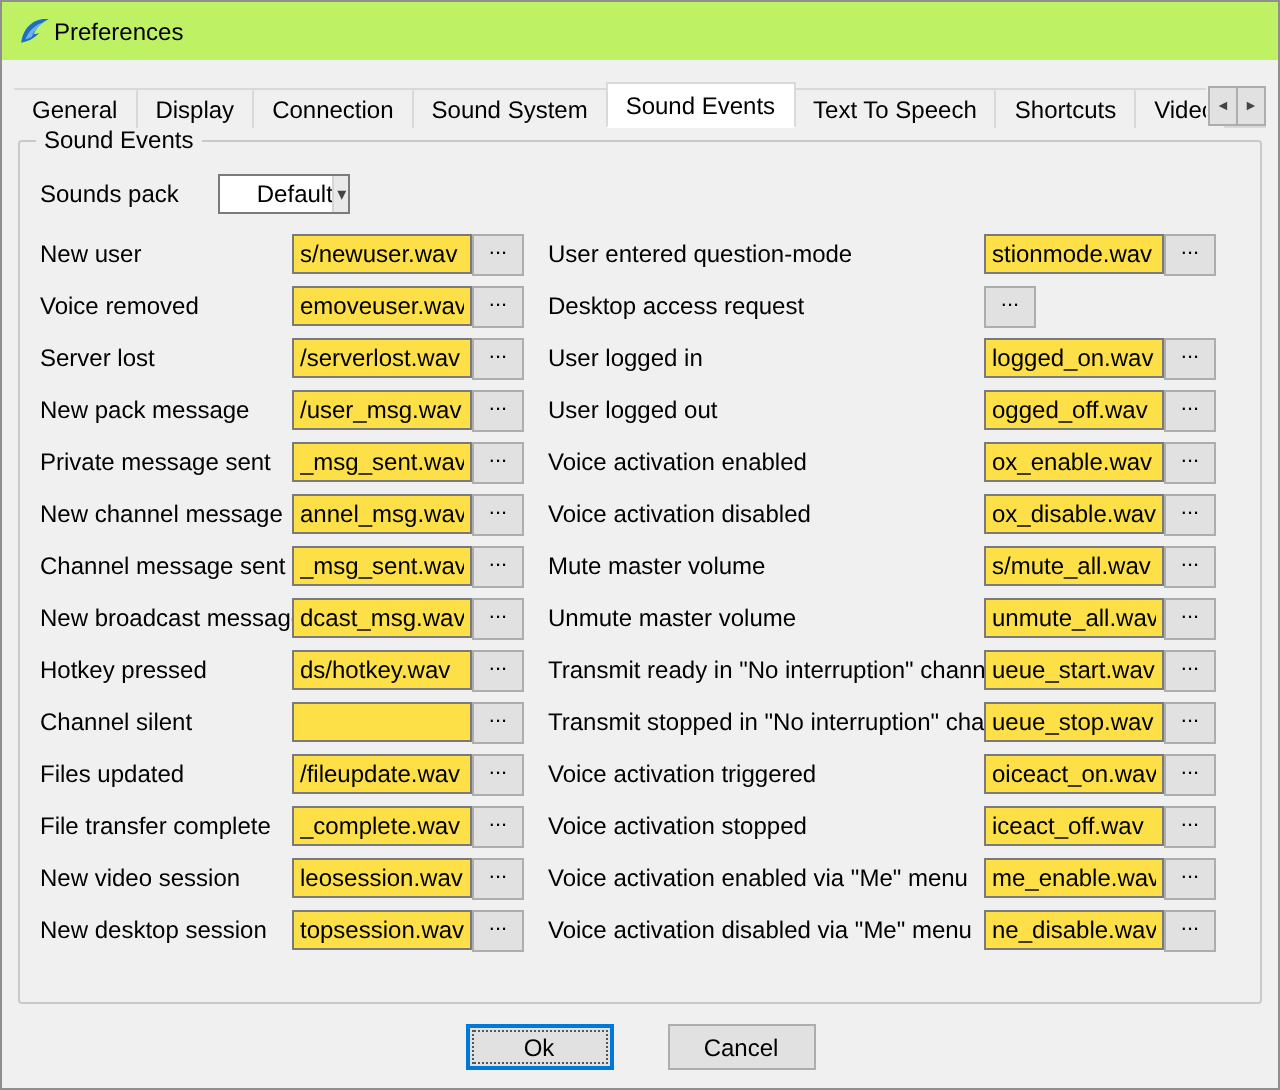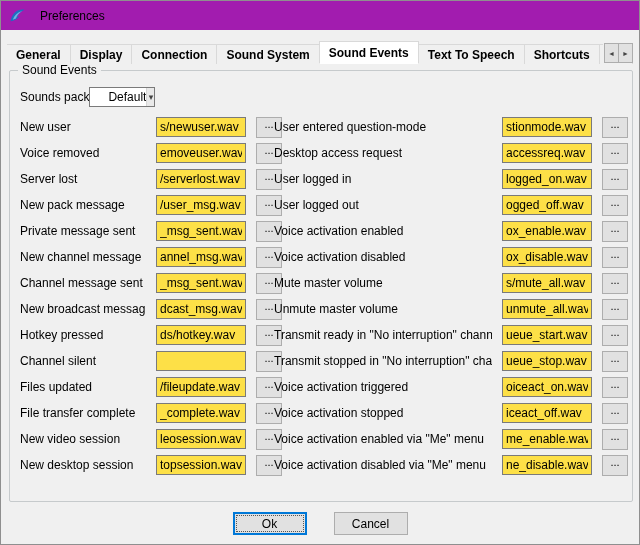--- a/index.html
+++ b/index.html
@@ -10,39 +10,39 @@
     background:#f0f0f0;
     overflow:hidden;
   }
   .window{
     position:relative;width:640px;height:545px;
     box-sizing:border-box;border:1px solid #8f8f8f;
     background:#f0f0f0;
   }
   
   .titlebar{
-    height:29px;background:#a21caf;
-    display:flex;align-items:center;gap:14px;
+    height:29px;background:#bef264;
+    display:flex;align-items:center;gap:1px;
     padding-left:8px;box-sizing:border-box;
   }
   .app-icon{width:17px;height:17px;flex:0 0 auto;}
   .title-text{font-size:12px;}
   
   .tabbar{
     position:relative;margin:11px 6px 0 6px;height:23px;
     display:flex;align-items:flex-end;overflow:hidden;
   }
   .tabline{position:absolute;left:0;right:0;bottom:0;height:1px;background:#d9d9d9;z-index:0;}
   .tab{
     position:relative;z-index:1;
     height:20px;box-sizing:border-box;
     display:flex;align-items:center;
     padding:0 9px;white-space:nowrap;
     background:#f0f0f0;border:1px solid #d9d9d9;border-bottom:none;
-    margin-left:-1px;cursor:default;font-weight:bold;
+    margin-left:-1px;cursor:default;
   }
   .tab:first-child{margin-left:0;}
   .tab.active{
     z-index:2;height:23px;background:#ffffff;
     border:1px solid #d9d9d9;border-bottom:1px solid #ffffff;
   }
   .tab.clipped{max-width:46px;overflow:hidden;}
   .tab-spin{
     position:absolute;right:0;bottom:1px;z-index:3;display:flex;
     background:#f0f0f0;padding-left:1px;
@@ -57,38 +57,38 @@
   
   .groupbox{
     position:relative;margin:6px 8px 0 8px;height:432px;
     box-sizing:border-box;border:1px solid #c6cacc;border-radius:2px;
     padding:0;
   }
   .legend{
     position:absolute;top:-8px;left:8px;background:#f0f0f0;
     padding:0 4px;line-height:14px;
   }
-  .sounds-pack-row{display:flex;align-items:center;gap:0;margin:16px 0 7px 10px;}
+  .sounds-pack-row{display:flex;align-items:center;gap:20px;margin:16px 0 7px 10px;}
   .combo{
     width:66px;height:20px;box-sizing:border-box;
     border:1px solid #7a7a7a;background:#fff;
     display:flex;align-items:stretch;cursor:default;padding-left:14px;
   }
   .combo-text{flex:1;display:flex;align-items:center;padding-left:4px;}
   .combo-arrow{
     width:16px;display:flex;align-items:center;justify-content:center;
     background:#e9e9e9;border-left:1px solid #d5d5d5;
     font-size:9px;color:#444;
   }
   
   .columns{display:flex;padding:0 4px 0 10px;}
   .col{display:flex;flex-direction:column;}
   .col-left{width:254px;flex:0 0 auto;}
   .col-right{flex:1;}
-  .row{display:flex;align-items:center;height:26px;gap:10px;}
+  .row{display:flex;align-items:center;height:26px;gap:0;}
   .rowlabel{overflow:hidden;white-space:nowrap;}
   .col-left .rowlabel{width:126px;flex:0 0 auto;}
   .col-right .rowlabel{width:218px;flex:0 0 auto;}
   input.field{
     width:90px;height:20px;box-sizing:border-box;flex:0 0 auto;
     border:1px solid #7a7a7a;background:#fde047;
     font:inherit;padding:0 3px;outline:none;
   }
   button.browse{
     width:26px;height:21px;box-sizing:border-box;flex:0 0 auto;
@@ -226,21 +226,20 @@
           </div>
         </div>
       <div class="col col-right">
           <div class="row">
             <span class="rowlabel">User entered question-mode</span>
             <input class="field" value="stionmode.wav" style="">
             <button class="browse">...</button>
           </div>
           <div class="row">
             <span class="rowlabel">Desktop access request</span>
-            <input class="field" value="accessreq.wav" style="">
             <button class="browse">...</button>
           </div>
           <div class="row">
             <span class="rowlabel">User logged in</span>
             <input class="field" value="logged_on.wav" style="">
             <button class="browse">...</button>
           </div>
           <div class="row">
             <span class="rowlabel">User logged out</span>
             <input class="field" value="ogged_off.wav" style="">

